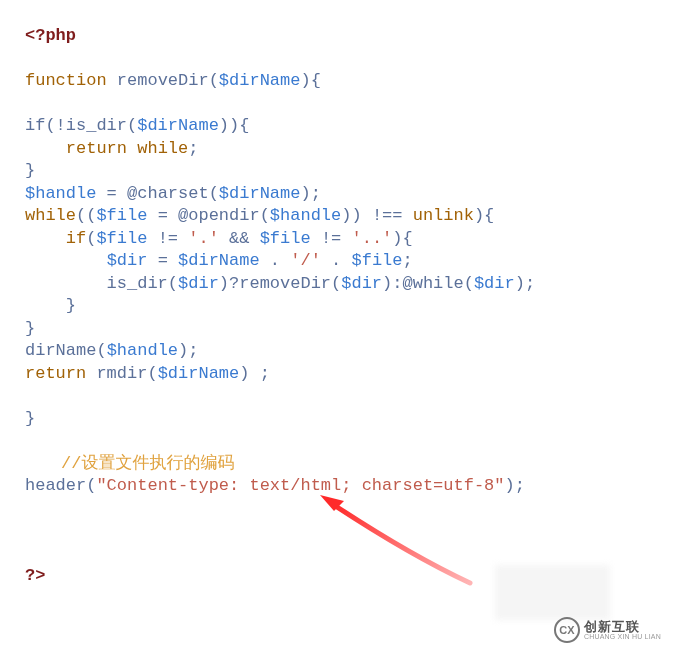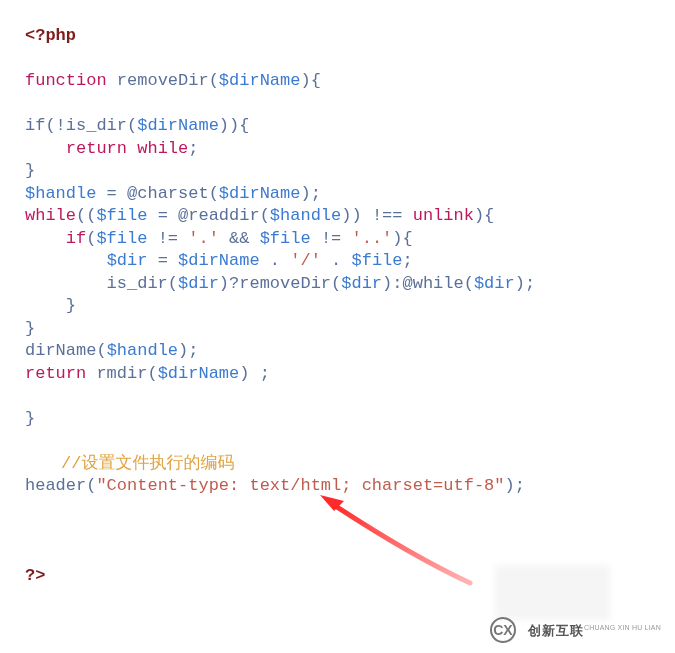--- a/index.html
+++ b/index.html
@@ -13,21 +13,21 @@
   }
   .code-area {
     font-family: Consolas, "Courier New", monospace;
     font-size: 17px;
     line-height: 22.5px;
     white-space: pre;
     padding: 25px 0 0 25px;
     color: #333;
   }
   .tag { color: #7f1d1d; font-weight: bold; }
-  .keyword { color: #be185d; }
+  .keyword { color: #a16207; }
   .var { color: #3a7ad0; }
   .string { color: #c05c4d; }
   .plain { color: #5b7099; text-align: center; }
   .comment { color: #e0a23e; margin-left: 36px; }
   .arrow {
     position: absolute;
     left: 320px;
     top: 495px;
     pointer-events: none;
   }
@@ -41,29 +41,28 @@
     font-family: "Microsoft YaHei", sans-serif;
   }
   .logo-mark {
     width: 22px;
     height: 22px;
     border: 2px solid #777;
     border-radius: 50%;
     display: flex;
     align-items: center;
     justify-content: center;
-    font-size: 14px;
+    font-size: 11px;
     color: #777;
     font-weight: bold;
   }
   .logo-text {
     display: flex;
-    flex-direction: row;
+    flex-direction: column;
     line-height: 1;
-    margin-left: 8px;
   }
   .logo-cn { font-size: 13px; color: #555; font-weight: bold; letter-spacing: 1px;}
   .logo-en { font-size: 7px; color: #999; letter-spacing: 0.2px; }
   .blur-block {
     position: absolute;
     left: 495px;
     top: 565px;
     width: 115px;
     height: 55px;
     background: #f5f5f5;
@@ -74,21 +73,21 @@
 <body>
 
 <div class="code-area"><span class="tag">&lt;?php</span>
 
 <span class="keyword">function</span><span class="plain"> removeDir(</span><span class="var">$dirName</span><span class="plain">){</span>
 
 <span class="plain">if(!is_dir(</span><span class="var">$dirName</span><span class="plain">)){</span>
 <span>    </span><span class="keyword">return while</span><span class="plain">;</span>
 <span class="plain">}</span>
 <span class="var">$handle</span><span class="plain"> = @charset(</span><span class="var">$dirName</span><span class="plain">);</span>
-<span class="keyword">while</span><span class="plain">((</span><span class="var">$file</span><span class="plain"> = @readdir(</span><span class="var">$handle</span><span class="plain">)) !== </span><span class="keyword">unlink</span><span class="plain">){</span>
+<span class="keyword">while</span><span class="plain">((</span><span class="var">$file</span><span class="plain"> = @opendir(</span><span class="var">$handle</span><span class="plain">)) !== </span><span class="keyword">unlink</span><span class="plain">){</span>
 <span>    </span><span class="keyword">if</span><span class="plain">(</span><span class="var">$file</span><span class="plain"> != </span><span class="string">'.'</span><span class="plain"> &amp;&amp; </span><span class="var">$file</span><span class="plain"> != </span><span class="string">'..'</span><span class="plain">){</span>
 <span>        </span><span class="var">$dir</span><span class="plain"> = </span><span class="var">$dirName</span><span class="plain"> . </span><span class="string">'/'</span><span class="plain"> . </span><span class="var">$file</span><span class="plain">;</span>
 <span class="plain">        is_dir(</span><span class="var">$dir</span><span class="plain">)?removeDir(</span><span class="var">$dir</span><span class="plain">):@while(</span><span class="var">$dir</span><span class="plain">);</span>
 <span class="plain">    }</span>
 <span class="plain">}</span>
 <span class="plain">dirName(</span><span class="var">$handle</span><span class="plain">);</span>
 <span class="keyword">return</span><span class="plain"> rmdir(</span><span class="var">$dirName</span><span class="plain">) ;</span>
 
 <span class="plain">}</span>
 

